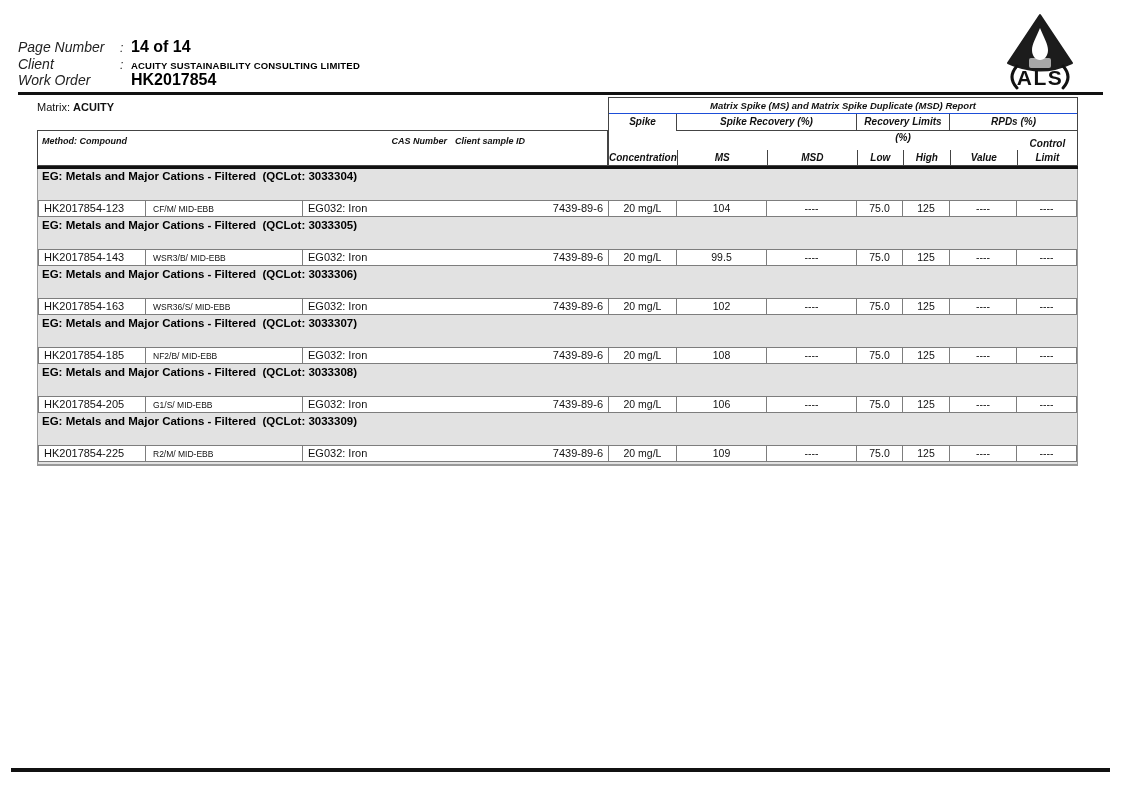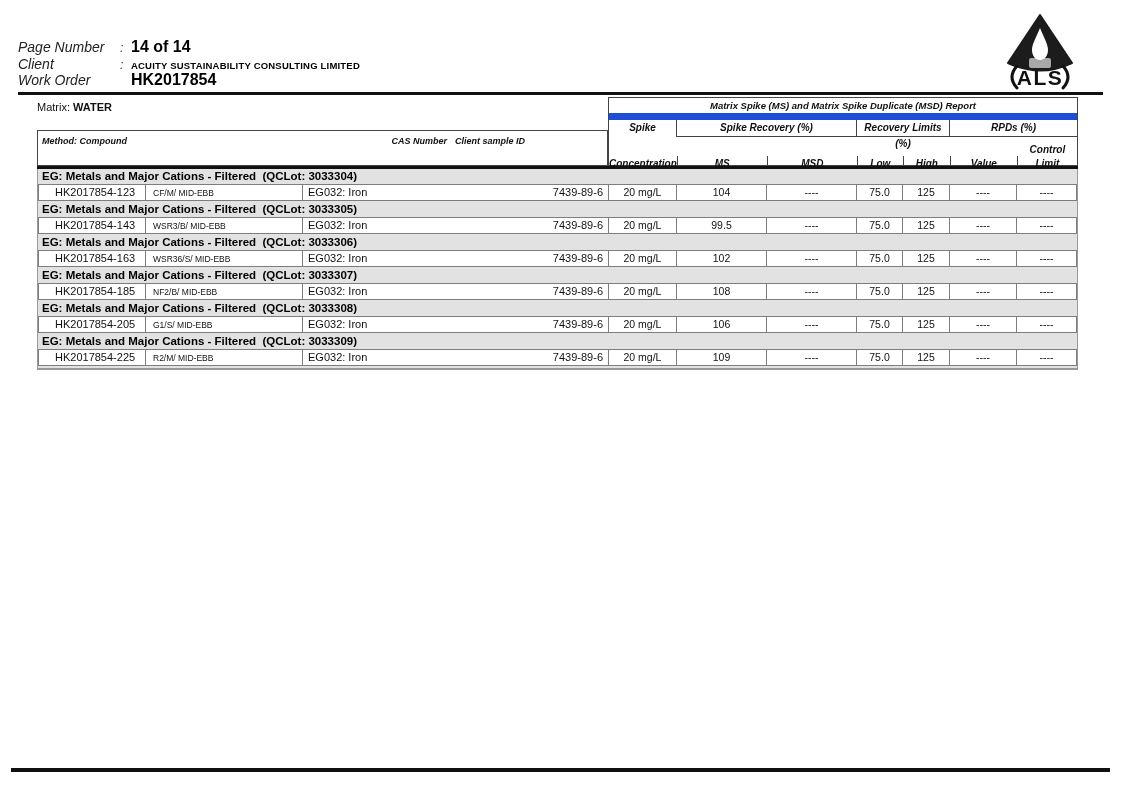--- a/index.html
+++ b/index.html
@@ -24,21 +24,21 @@
   .hdr-left{position:absolute;left:0;top:33px;width:571px;height:36px;box-sizing:border-box;
             border:1px solid #444;border-right:none;display:flex;background:#fff;}
   .hl-cell{box-sizing:border-box;border-right:1px solid #444;padding:3px 4px 0 4px;
            font-style:italic;font-weight:bold;font-size:9px;line-height:14px;}
   .hl-lab{flex:0 0 108px;}
   .hl-client{flex:0 0 157px;}
   .hl-method{flex:1;border-right:none;display:flex;justify-content:space-between;}
 
   .hdr-right{position:absolute;left:571px;top:0;width:470px;height:69px;box-sizing:border-box;
              border:1px solid #444;background:#fff;}
-  .hr-title{height:15px;line-height:15px;border-bottom:7px solid #1d4ed8;text-align:center;
+  .hr-title{height:15px;line-height:15px;border-bottom:1px solid #1d4ed8;text-align:center;
             font-style:italic;font-weight:bold;font-size:9.5px;}
   .hr-row2{display:flex;height:17px;}
   .hr-row2 .hc{box-sizing:border-box;border-right:1px solid #444;text-align:center;
                font-style:italic;font-weight:bold;font-size:10px;line-height:16px;}
   .hc-spike{flex:0 0 68px;}
   .hc-rec{flex:0 0 180px;border-bottom:1px solid #444;}
   .hc-lim{flex:0 0 93px;border-bottom:1px solid #444;}
   .hc-rpd{flex:1;border-right:none !important;border-bottom:1px solid #444;}
   .hr-row3{display:flex;height:34px;align-items:flex-end;}
   .hr-row3 .hc{box-sizing:border-box;border-right:1px solid #444;text-align:center;
@@ -49,27 +49,27 @@
   .hc-low{flex:0 0 46px;}
   .hc-high{flex:0 0 47px;}
   .hc-val{flex:0 0 67px;}
   .hc-ctl{flex:1;border-right:none !important;}
 
   .thick-rule{position:absolute;left:0;top:69px;width:1041px;height:3px;background:#111;}
 
   .tbl-body{position:absolute;left:0;top:72px;width:1041px;box-sizing:border-box;
             background:#e2e2e2;border-left:1px solid #999;border-right:1px solid #999;
             border-bottom:2px solid #999;padding-bottom:1px;}
-  .grp-title{height:15px;line-height:15px;font-weight:bold;font-size:11.5px;
+  .grp-title{height:31px;line-height:15px;font-weight:bold;font-size:11.5px;
              padding-left:4px;white-space:pre;color:#000;}
   .data-row{display:flex;height:17px;margin-bottom:1px;}
   .cell{box-sizing:border-box;background:#fff;border:1px solid #7d7d7d;border-left:none;
         font-size:11px;line-height:15px;overflow:hidden;white-space:nowrap;}
   .data-row .cell:first-child{border-left:1px solid #7d7d7d;}
-  .c-lab{flex:0 0 108px;padding-left:16px;}
+  .c-lab{flex:0 0 108px;padding-left:5px;}
   .c-client{flex:0 0 157px;padding-left:7px;font-size:8.5px;line-height:17px;}
   .c-method{flex:0 0 306px;display:flex;justify-content:space-between;padding:0 5px;}
   .c-num{text-align:center;font-size:10.5px;}
   .c-spike{flex:0 0 68px;}
   .c-ms{flex:0 0 90px;}
   .c-msd{flex:0 0 90px;}
   .c-low{flex:0 0 46px;}
   .c-high{flex:0 0 47px;}
   .c-rpdv{flex:0 0 67px;}
   .c-rpdc{flex:1;}
@@ -105,21 +105,21 @@
       <path d="M17,53 Q7,64 17,75" fill="none" stroke="#111" stroke-width="3" stroke-linecap="round"></path>
       <path d="M63,53 Q73,64 63,75" fill="none" stroke="#111" stroke-width="3" stroke-linecap="round"></path>
       <text x="40" y="72" text-anchor="middle" font-family="Liberation Sans, sans-serif" font-size="21" font-weight="bold" letter-spacing="1.5" fill="#111">ALS</text>
     </svg>
   </div>
 
   <div class="top-rule"></div>
 
   <div class="matrix-line">
     <span>Matrix:</span>
-    <b>WATER</b>
+    <b>ACUITY</b>
   </div>
 
   <div class="tbl">
 
     <div class="hdr-left">
       <div class="hl-cell hl-method">
         <span>Method: Compound</span>
         <span>CAS Number</span>
       </div>
       <div class="hl-cell hl-client">Client sample ID</div>

